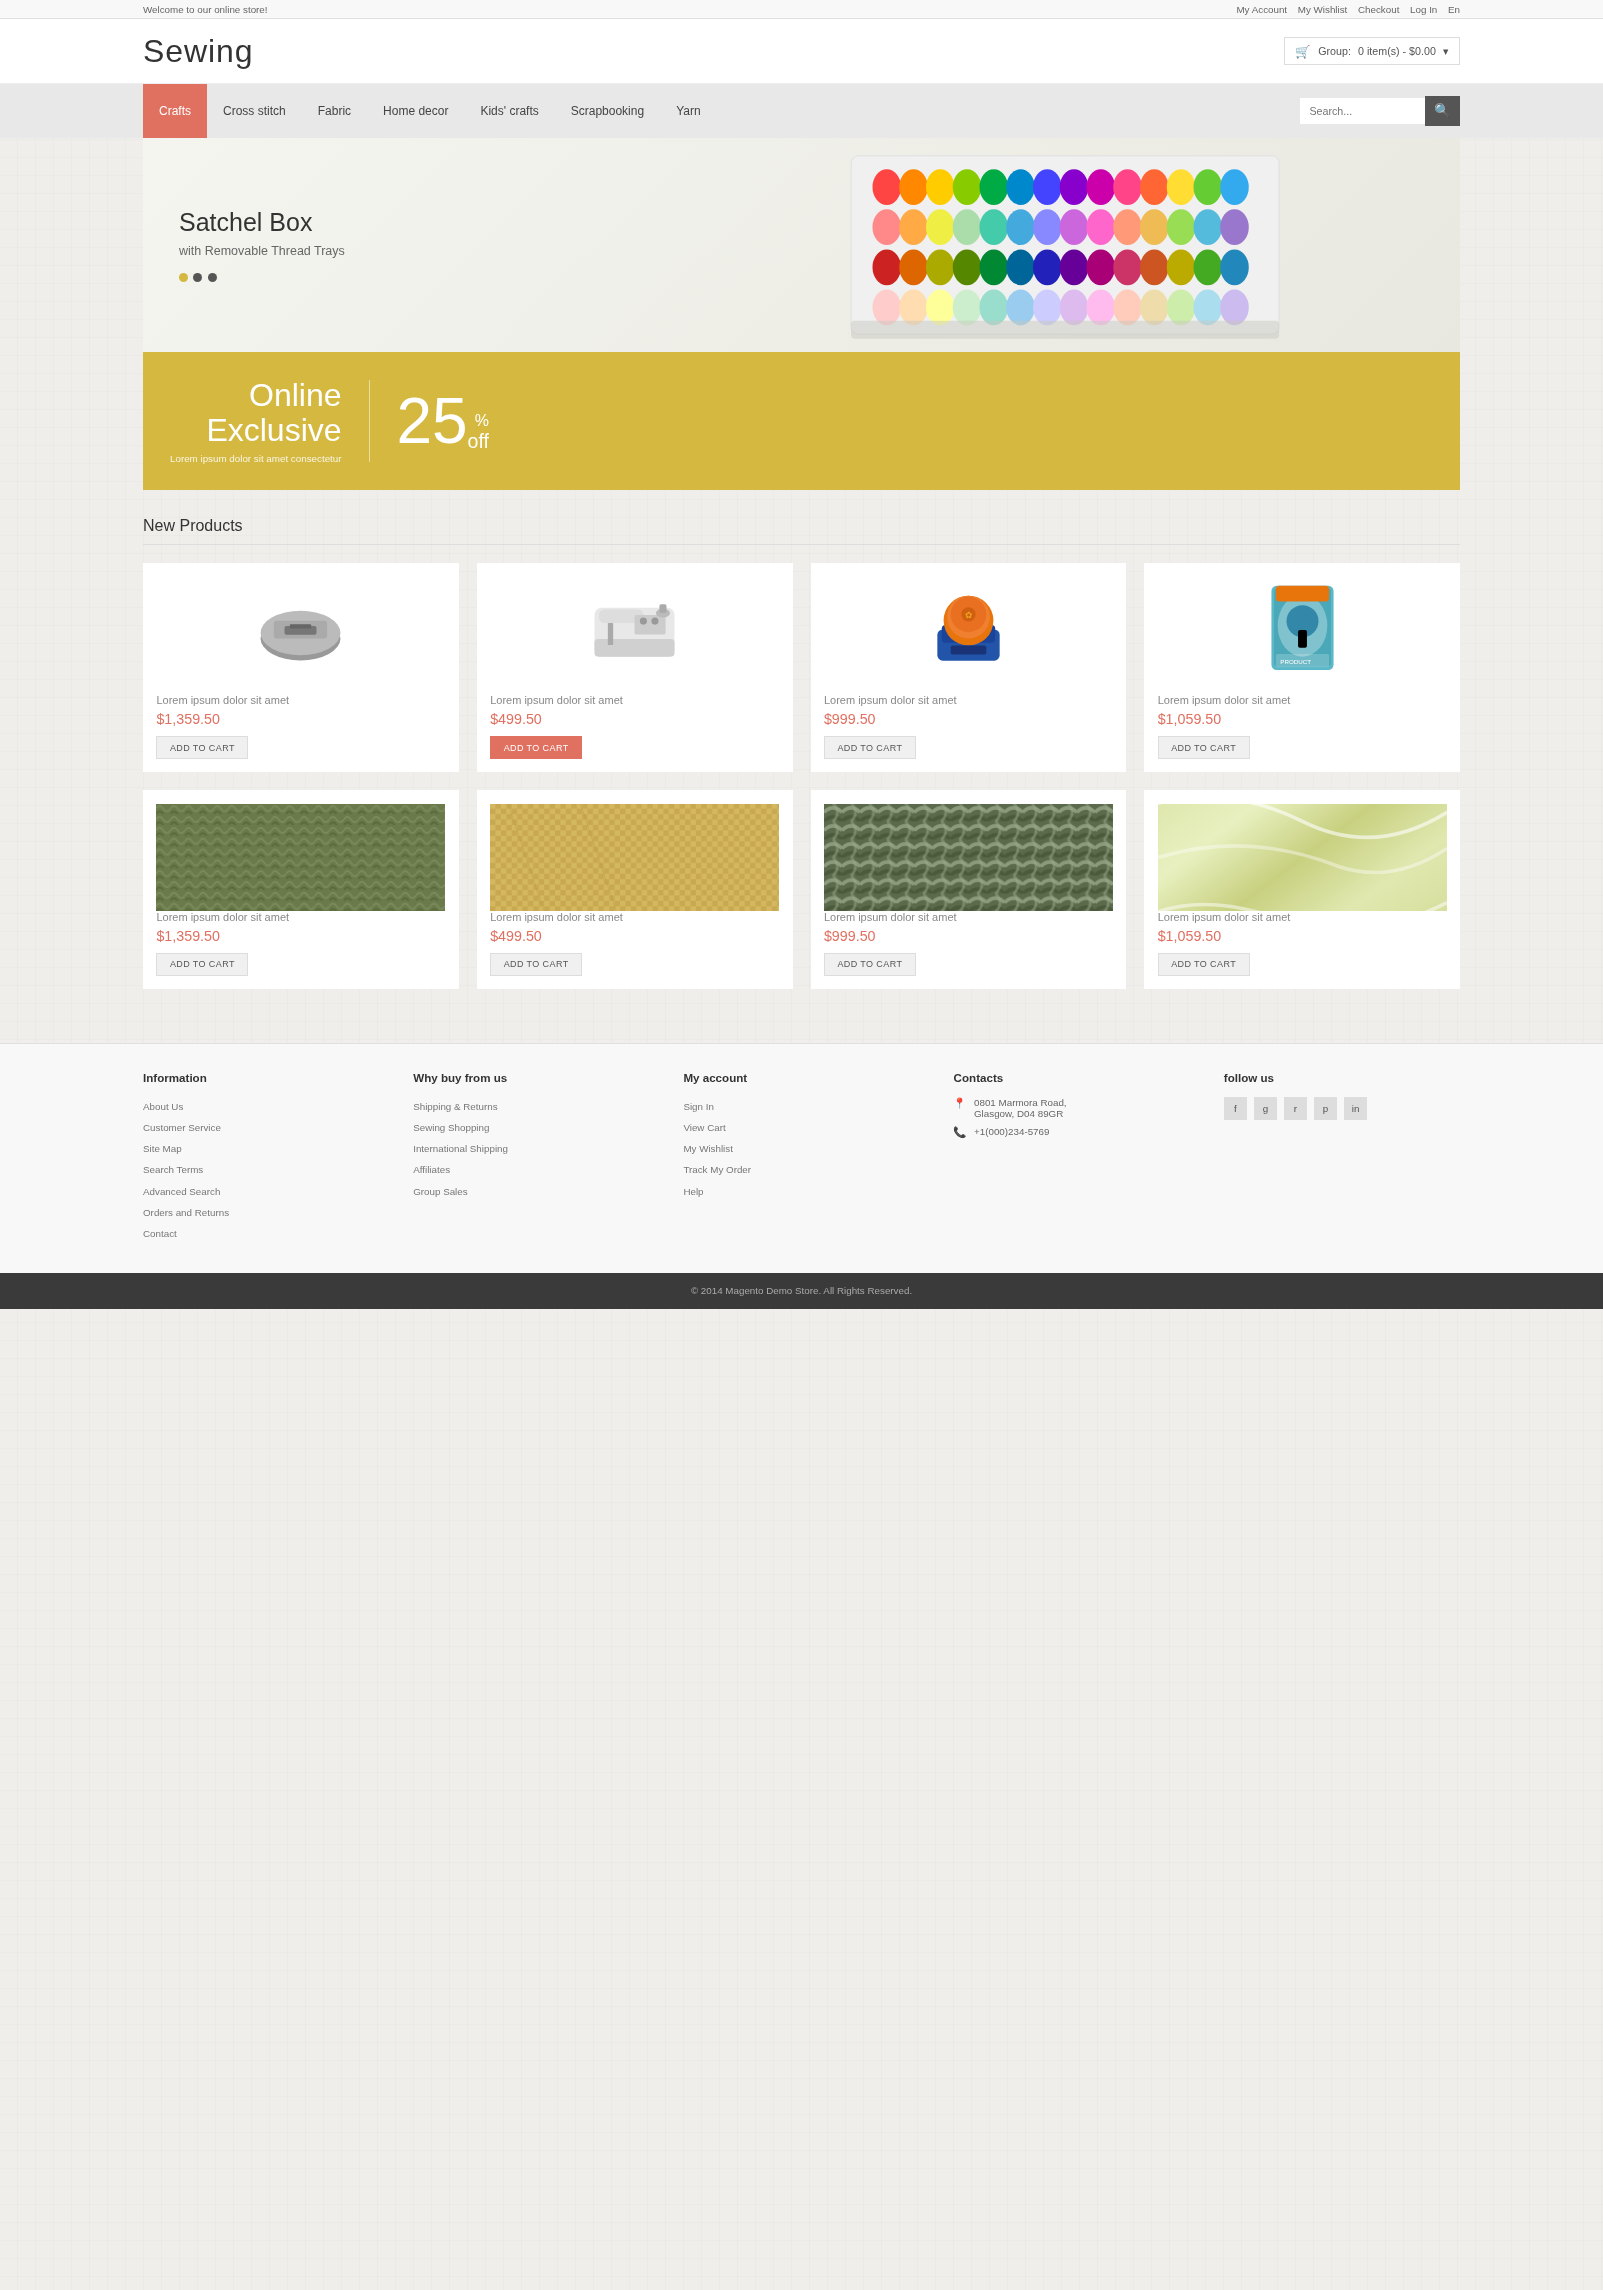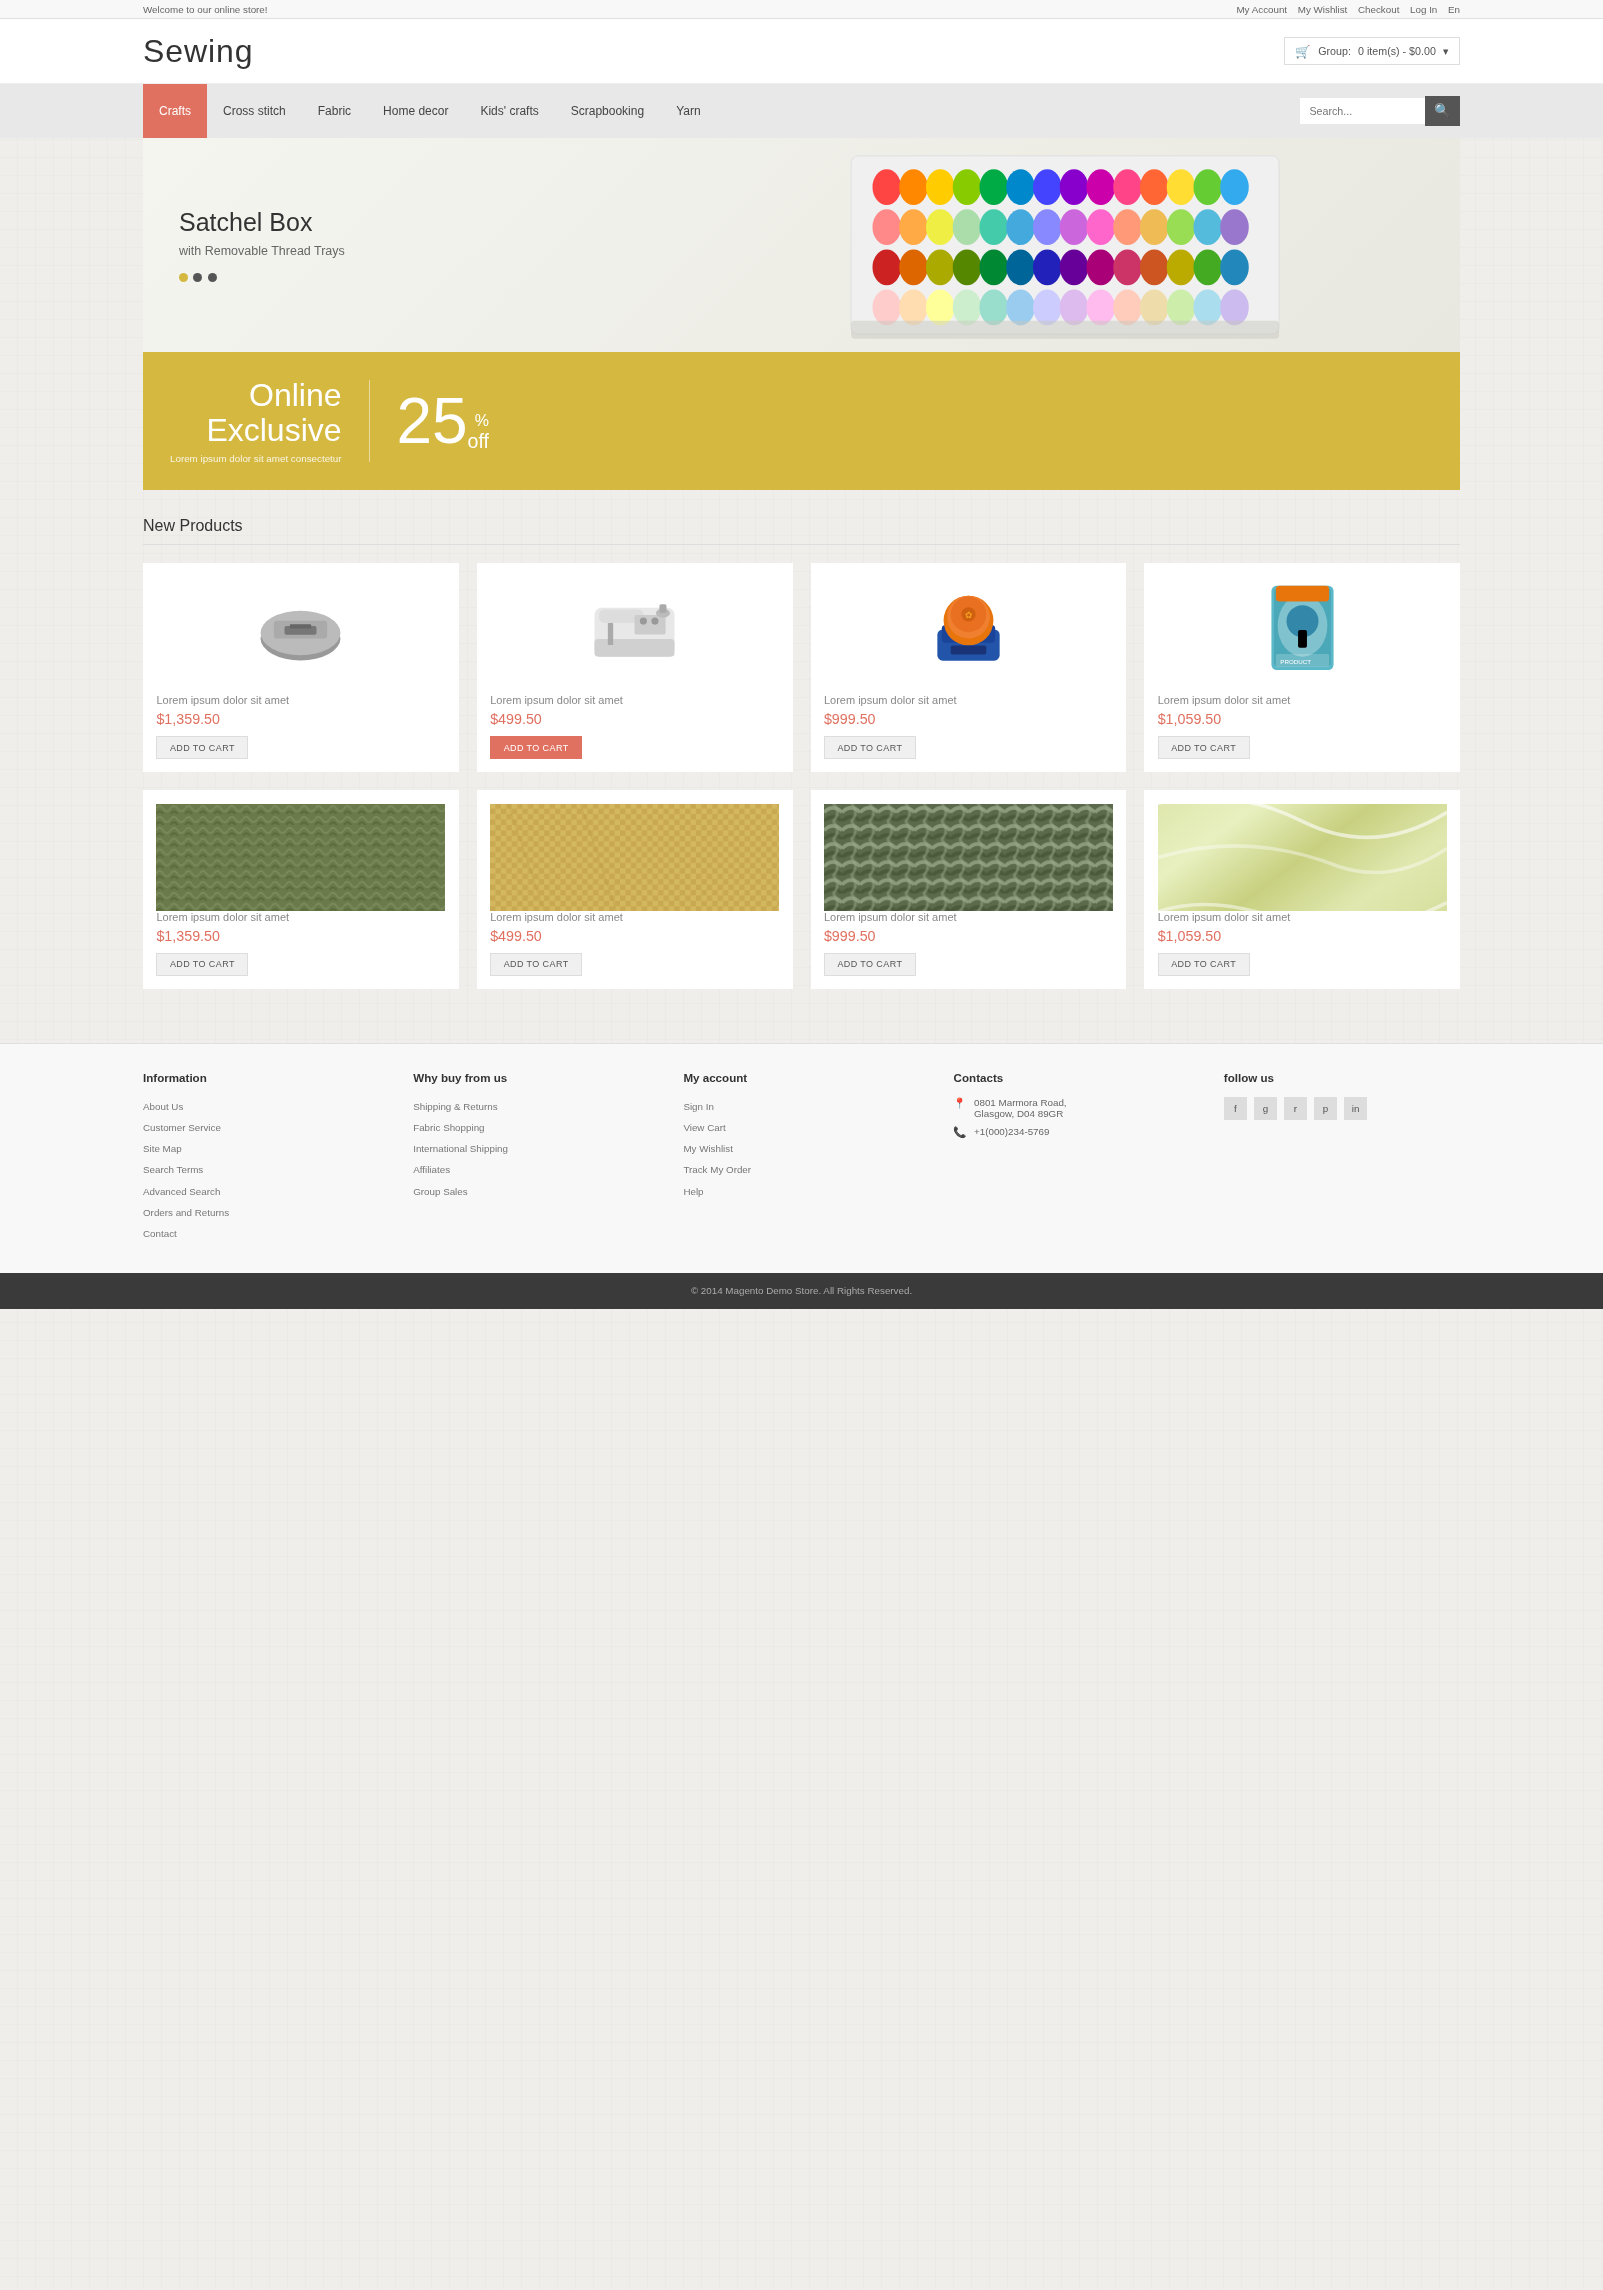--- a/index.html
+++ b/index.html
@@ -659,21 +659,21 @@
       <li><a href="#">Advanced Search</a></li>
       <li><a href="#">Orders and Returns</a></li>
       <li><a href="#">Contact</a></li>
     </ul>
   </div>
 
   <div class="footer-col">
     <h4>Why buy from us</h4>
     <ul>
       <li><a href="#">Shipping &amp; Returns</a></li>
-      <li><a href="#">Fabric Shopping</a></li>
+      <li><a href="#">Sewing Shopping</a></li>
       <li><a href="#">International Shipping</a></li>
       <li><a href="#">Affiliates</a></li>
       <li><a href="#">Group Sales</a></li>
     </ul>
   </div>
 
   <div class="footer-col">
     <h4>My account</h4>
     <ul>
       <li><a href="#">Sign In</a></li>

